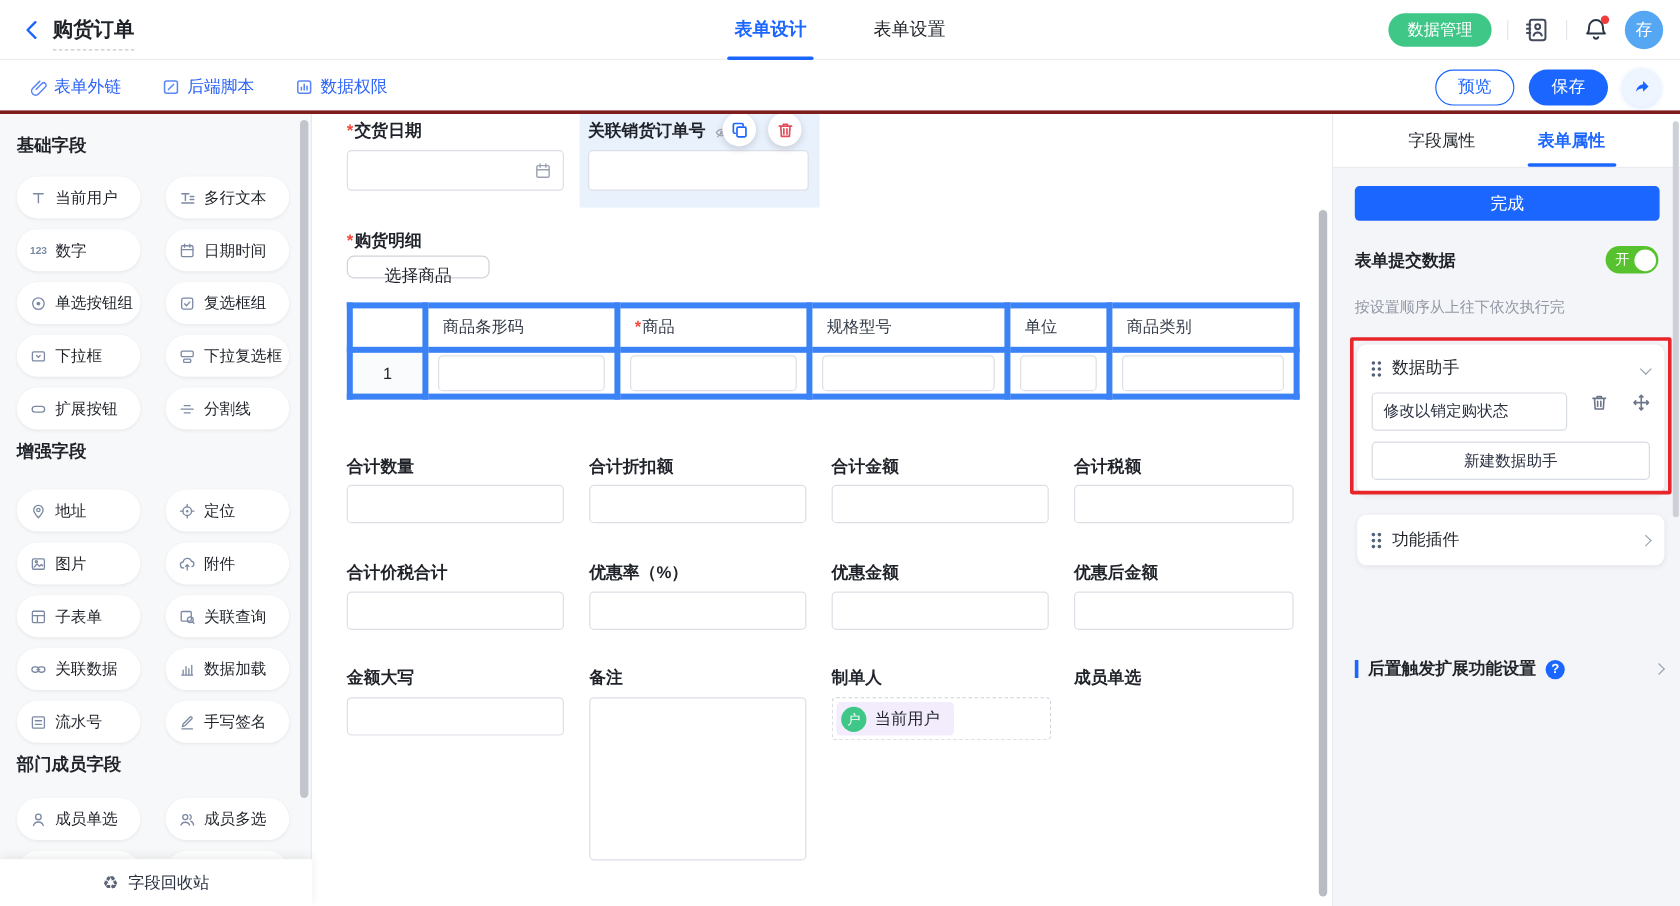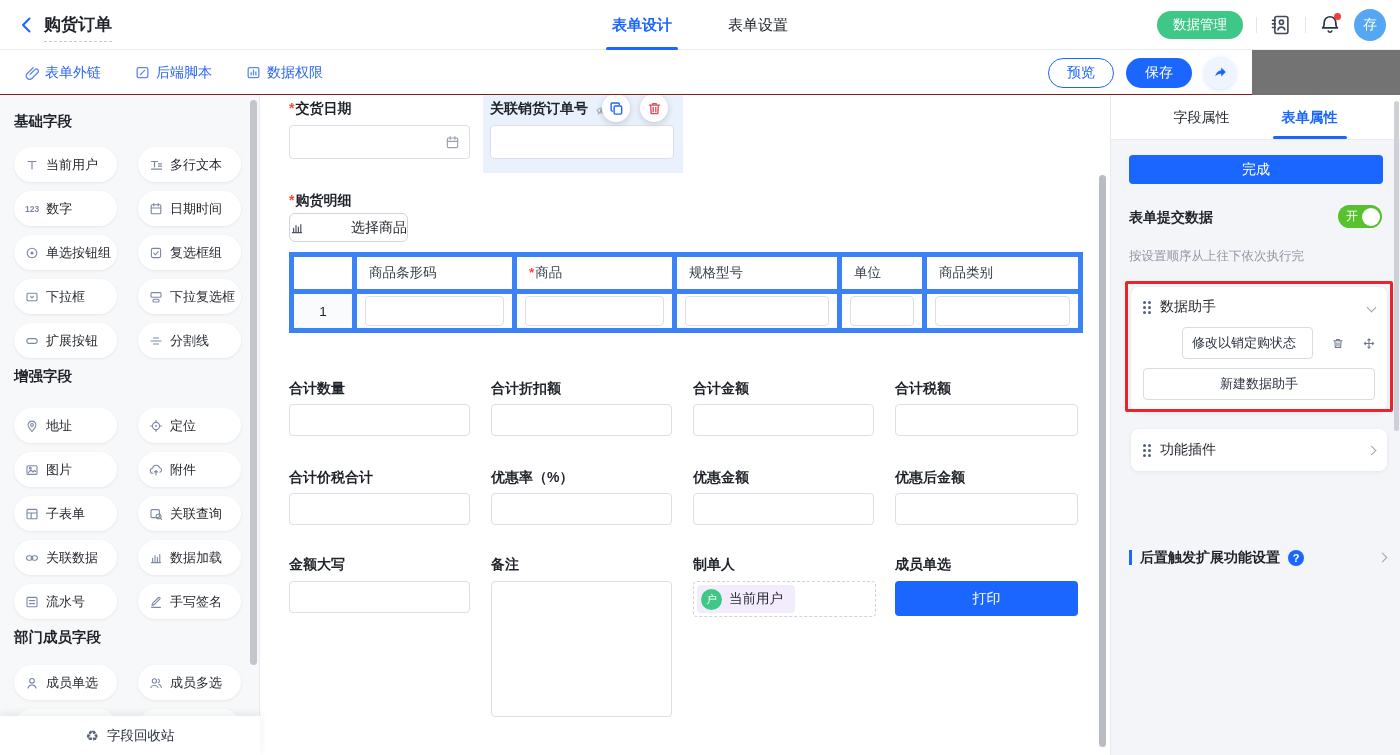--- a/index.html
+++ b/index.html
@@ -1,35 +1,35 @@
 <!DOCTYPE html>
 <html><head>
 <meta charset="utf-8">
 <style>
   * { margin:0; padding:0; box-sizing:border-box; }
   body { font-family:"Liberation Sans","DejaVu Sans",sans-serif; background:#fff; }
-  .app { position:relative; width:1400px; height:755px; overflow:hidden; background:#737373; color:#1f2329;text-decoration:underline; }
+  .app { position:relative; width:1400px; height:755px; overflow:hidden; background:#14b8a6; color:#1f2329;text-decoration:underline; }
 
   
   .topbar { position:absolute; left:0; top:0; width:1400px; height:50px; background:#fff; border-bottom:1px solid #ebedf0; z-index:20; }
   .back { position:absolute; left:16px; top:14px; width:22px; height:22px; cursor:pointer; }
   .doc-title { position:absolute; left:44px; top:13px; font-size:17px; font-weight:700; color:#1f2329; border-bottom:1px dashed #c3c8d1; padding-bottom:5px; }
   .htabs { position:absolute; left:50%; top:0; transform:translateX(-50%); height:50px; display:flex; gap:56px; align-items:center; }
   .htab { font-size:15px; color:#1f2329; height:50px; line-height:50px; position:relative; cursor:pointer; }
   .htab.active { color:#1b66ff; font-weight:600; }
   .htab.active::after { content:""; position:absolute; left:-6px; right:-6px; bottom:0; height:3px; background:#1b66ff; border-radius:2px; }
   .hright { position:absolute; right:14px; top:0; height:50px; display:flex; align-items:center; gap:13px; }
   .pill-green { height:28px; padding:0 16px; border-radius:14px; background:#3ec786; color:#fff; font-size:13.5px; line-height:28px; cursor:pointer; }
   .vdiv { width:1px; height:16px; background:#e2e5ea; }
   .hicon { width:22px; height:22px; position:relative; cursor:pointer; }
   .bell-dot { position:absolute; right:0px; top:-1px; width:7px; height:7px; border-radius:50%; background:#f03e3e; }
   .avatar { width:32px; height:32px; border-radius:50%; background:#55a7f3; color:#fff; font-size:14px; display:flex; align-items:center; justify-content:center; cursor:pointer; }
 
   
-  .subbar { position:absolute; left:0; top:50px; width:1252px; height:45px; background:#fff; border-bottom:1px solid #7f1d1d; z-index:19; }
+  .subbar { position:absolute; left:0; top:50px; width:1400px; height:45px; background:#fff; border-bottom:3px solid #7f1d1d; z-index:19; }
   .sublinks { position:absolute; left:24px; top:0; height:45px; display:flex; gap:34px; align-items:center; }
   .sublink { display:flex; align-items:center; gap:6px; color:#2c63f6; font-size:14px; cursor:pointer; }
   .subright { position:absolute; right:16px; top:0; height:45px; display:flex; gap:12px; align-items:center; }
   .btn-outline { width:66px; height:30px; border-radius:16px; border:1px solid #1b66ff; color:#1b66ff; background:#fff; font-size:14px; display:flex; align-items:center; justify-content:center; cursor:pointer; }
   .btn-fill { width:66px; height:30px; border-radius:16px; background:#1b66ff; color:#fff; font-size:14px; display:flex; align-items:center; justify-content:center; cursor:pointer; }
   .share-circle { width:32px; height:32px; border-radius:50%; background:#eef5ff; box-shadow:0 1px 4px rgba(27,102,255,.18); display:flex; align-items:center; justify-content:center; cursor:pointer; }
 
   
   .sidebar { position:absolute; left:0; top:95px; width:260px; height:660px; background:#f7f8fa; border-right:1px solid #e8eaee; }
   .sec-title { position:absolute; left:14px; font-size:14.5px; font-weight:700; color:#1f2329; }
@@ -41,21 +41,21 @@
   .recycle { position:absolute; left:0; top:621px; width:260px; height:39px; background:#fff; box-shadow:0 -3px 8px rgba(31,35,41,.08); display:flex; align-items:center; justify-content:center; gap:8px; font-size:13.5px; color:#2a3140; cursor:pointer; z-index:5; }
   .recycle .ric { font-size:15px; color:#5b6575; }
 
   
   .canvas { position:absolute; left:260px; top:95px; width:850px; height:660px; background:#fff; }
   .lbl { position:absolute; font-size:14px; font-weight:700; color:#1f2329; white-space:nowrap; }
   .star { color:#f5483b; margin-right:1px; font-weight:700; }
   .inp { position:absolute; background:#fff; border:1px solid #dcdfe6; border-radius:4px; }
   .sel-block { position:absolute; left:223px; top:0; width:200px; height:78px; background:#e9f1fc; }
   .float-ic { position:absolute; width:28px; height:28px; border-radius:50%; background:#fff; box-shadow:0 2px 6px rgba(31,35,41,.18); display:flex; align-items:center; justify-content:center; cursor:pointer; z-index:4; }
-  .sel-btn { position:absolute; left:29px; top:118px; width:119px; height:29px; border:1px solid #d0d3d9; border-radius:6px; background:#fff; display:flex; align-items:center; justify-content:space-between; gap:7px; font-size:14px; color:#1f2329; cursor:pointer; }
+  .sel-btn { position:absolute; left:29px; top:118px; width:119px; height:19px; border:1px solid #d0d3d9; border-radius:6px; background:#fff; display:flex; align-items:center; justify-content:flex-start; gap:7px; font-size:14px; color:#1f2329; cursor:pointer;flex-direction:column; }
   table.grid { position:absolute; left:29px; top:157px; border-collapse:collapse; table-layout:fixed; width:789px; background:#fff; }
   table.grid th, table.grid td { border:5px solid #3b82f6; font-weight:400; }
   table.grid th { height:37px; text-align:left; padding-left:12px; font-size:13.5px; color:#333b48; }
   table.grid td { height:39px; padding:0 8px; }
   table.grid td.rownum { text-align:center; font-size:13.5px; color:#1f2329; background:#fafbfc; }
   .cell-inp { width:100%; height:30px; border:1px solid #dcdfe6; border-radius:4px; background:#fff; }
   .print-btn { position:absolute; left:635px; top:486px; width:183px; height:35px; background:#1b66ff; border-radius:4px; color:#fff; font-size:14px; display:flex; align-items:center; justify-content:center; cursor:pointer; }
   .creator-box { position:absolute; left:433px; top:486px; width:183px; height:36px; border:1px dashed #cfd4dc; border-radius:4px; padding:3px; }
   .creator-tag { height:28px; background:#f3ecfc; border-radius:4px; display:inline-flex; align-items:center; gap:7px; padding:0 12px 0 4px; }
   .creator-av { width:21px; height:21px; border-radius:50%; background:#3ec786; color:#fff; font-size:11px; display:flex; align-items:center; justify-content:center; }
@@ -77,21 +77,21 @@
   .hint { position:absolute; left:18px; top:153px; font-size:12.5px; color:#9097a3; }
   .pcard { position:absolute; left:20px; width:256px; background:#fff; border-radius:8px; box-shadow:0 1px 4px rgba(31,35,41,.08); }
   .pcard-head { display:flex; align-items:center; gap:9px; padding:0 12px; height:40px; font-size:14px; color:#1f2329; cursor:pointer; }
   .drag { display:grid; grid-template-columns:3px 3px; grid-auto-rows:3px; gap:2px; flex:none; }
   .drag b { width:3px; height:3px; border-radius:50%; background:#51607c; }
   .chev { width:7px; height:7px; border-right:1.6px solid #9aa3b0; border-bottom:1.6px solid #9aa3b0; flex:none; }
   .chev.right { transform:rotate(-45deg); }
   .chev.down { transform:rotate(45deg); }
   .sp { flex:1; }
   .assist-body { padding:0 12px 12px; }
-  .assist-row { display:flex; align-items:center; gap:19px;margin-left:39px; }
+  .assist-row { display:flex; align-items:flex-start; gap:19px; }
   .assist-inp { width:178px; height:32px; border:1px solid #d7dbe2; border-radius:4px; font-size:13px; color:#2a3140; padding:0 9px; line-height:30px; white-space:nowrap; overflow:hidden; background:#fff; }
   .ghost-btn { margin-top:9px; height:32px; border:1px solid #d7dbe2; border-radius:4px; font-size:13px; color:#2a3140; display:flex; align-items:center; justify-content:center; cursor:pointer; background:#fff; }
   .redbox { position:absolute; left:14px; top:186px; width:268px; height:131px; border:3px solid #e8252a; border-radius:2px; z-index:6; pointer-events:none; }
   .pfooter { position:absolute; left:18px; right:14px; top:452px; height:21px; display:flex; align-items:center; gap:8px; cursor:pointer; }
   .blue-bar { width:3px; height:15px; background:#1b66ff; flex:none; }
   .pfooter .ft { font-size:14px; font-weight:700; color:#1f2329; }
   .qicon { width:16px; height:16px; border-radius:50%; background:#1b66ff; color:#fff; font-size:11px; font-weight:700; display:flex; align-items:center; justify-content:center; }
   .pn-thumb { position:absolute; right:1px; top:6px; width:5px; height:330px; background:#cdd0d6; border-radius:3px; cursor:pointer; }
   svg { display:block; }
 </style>
@@ -440,21 +440,20 @@
     <div class="lbl" style="left:433px;top:461px">制单人</div>
     <div class="lbl" style="left:635px;top:461px">成员单选</div>
     <div class="inp" style="left:29px;top:486px;width:181px;height:32px"></div>
     <div class="inp" style="left:231px;top:486px;width:181px;height:136px"></div>
     <div class="creator-box">
       <div class="creator-tag">
         <span class="creator-av">户</span>
         <span class="ct">当前用户</span>
       </div>
     </div>
-    <div class="print-btn">打印</div>
 
     <div class="cv-thumb"></div>
   </div>
 
   <div class="panel">
     <div class="ptabs">
       <div class="ptab">字段属性</div>
       <div class="ptab active">表单属性</div>
     </div>
 

